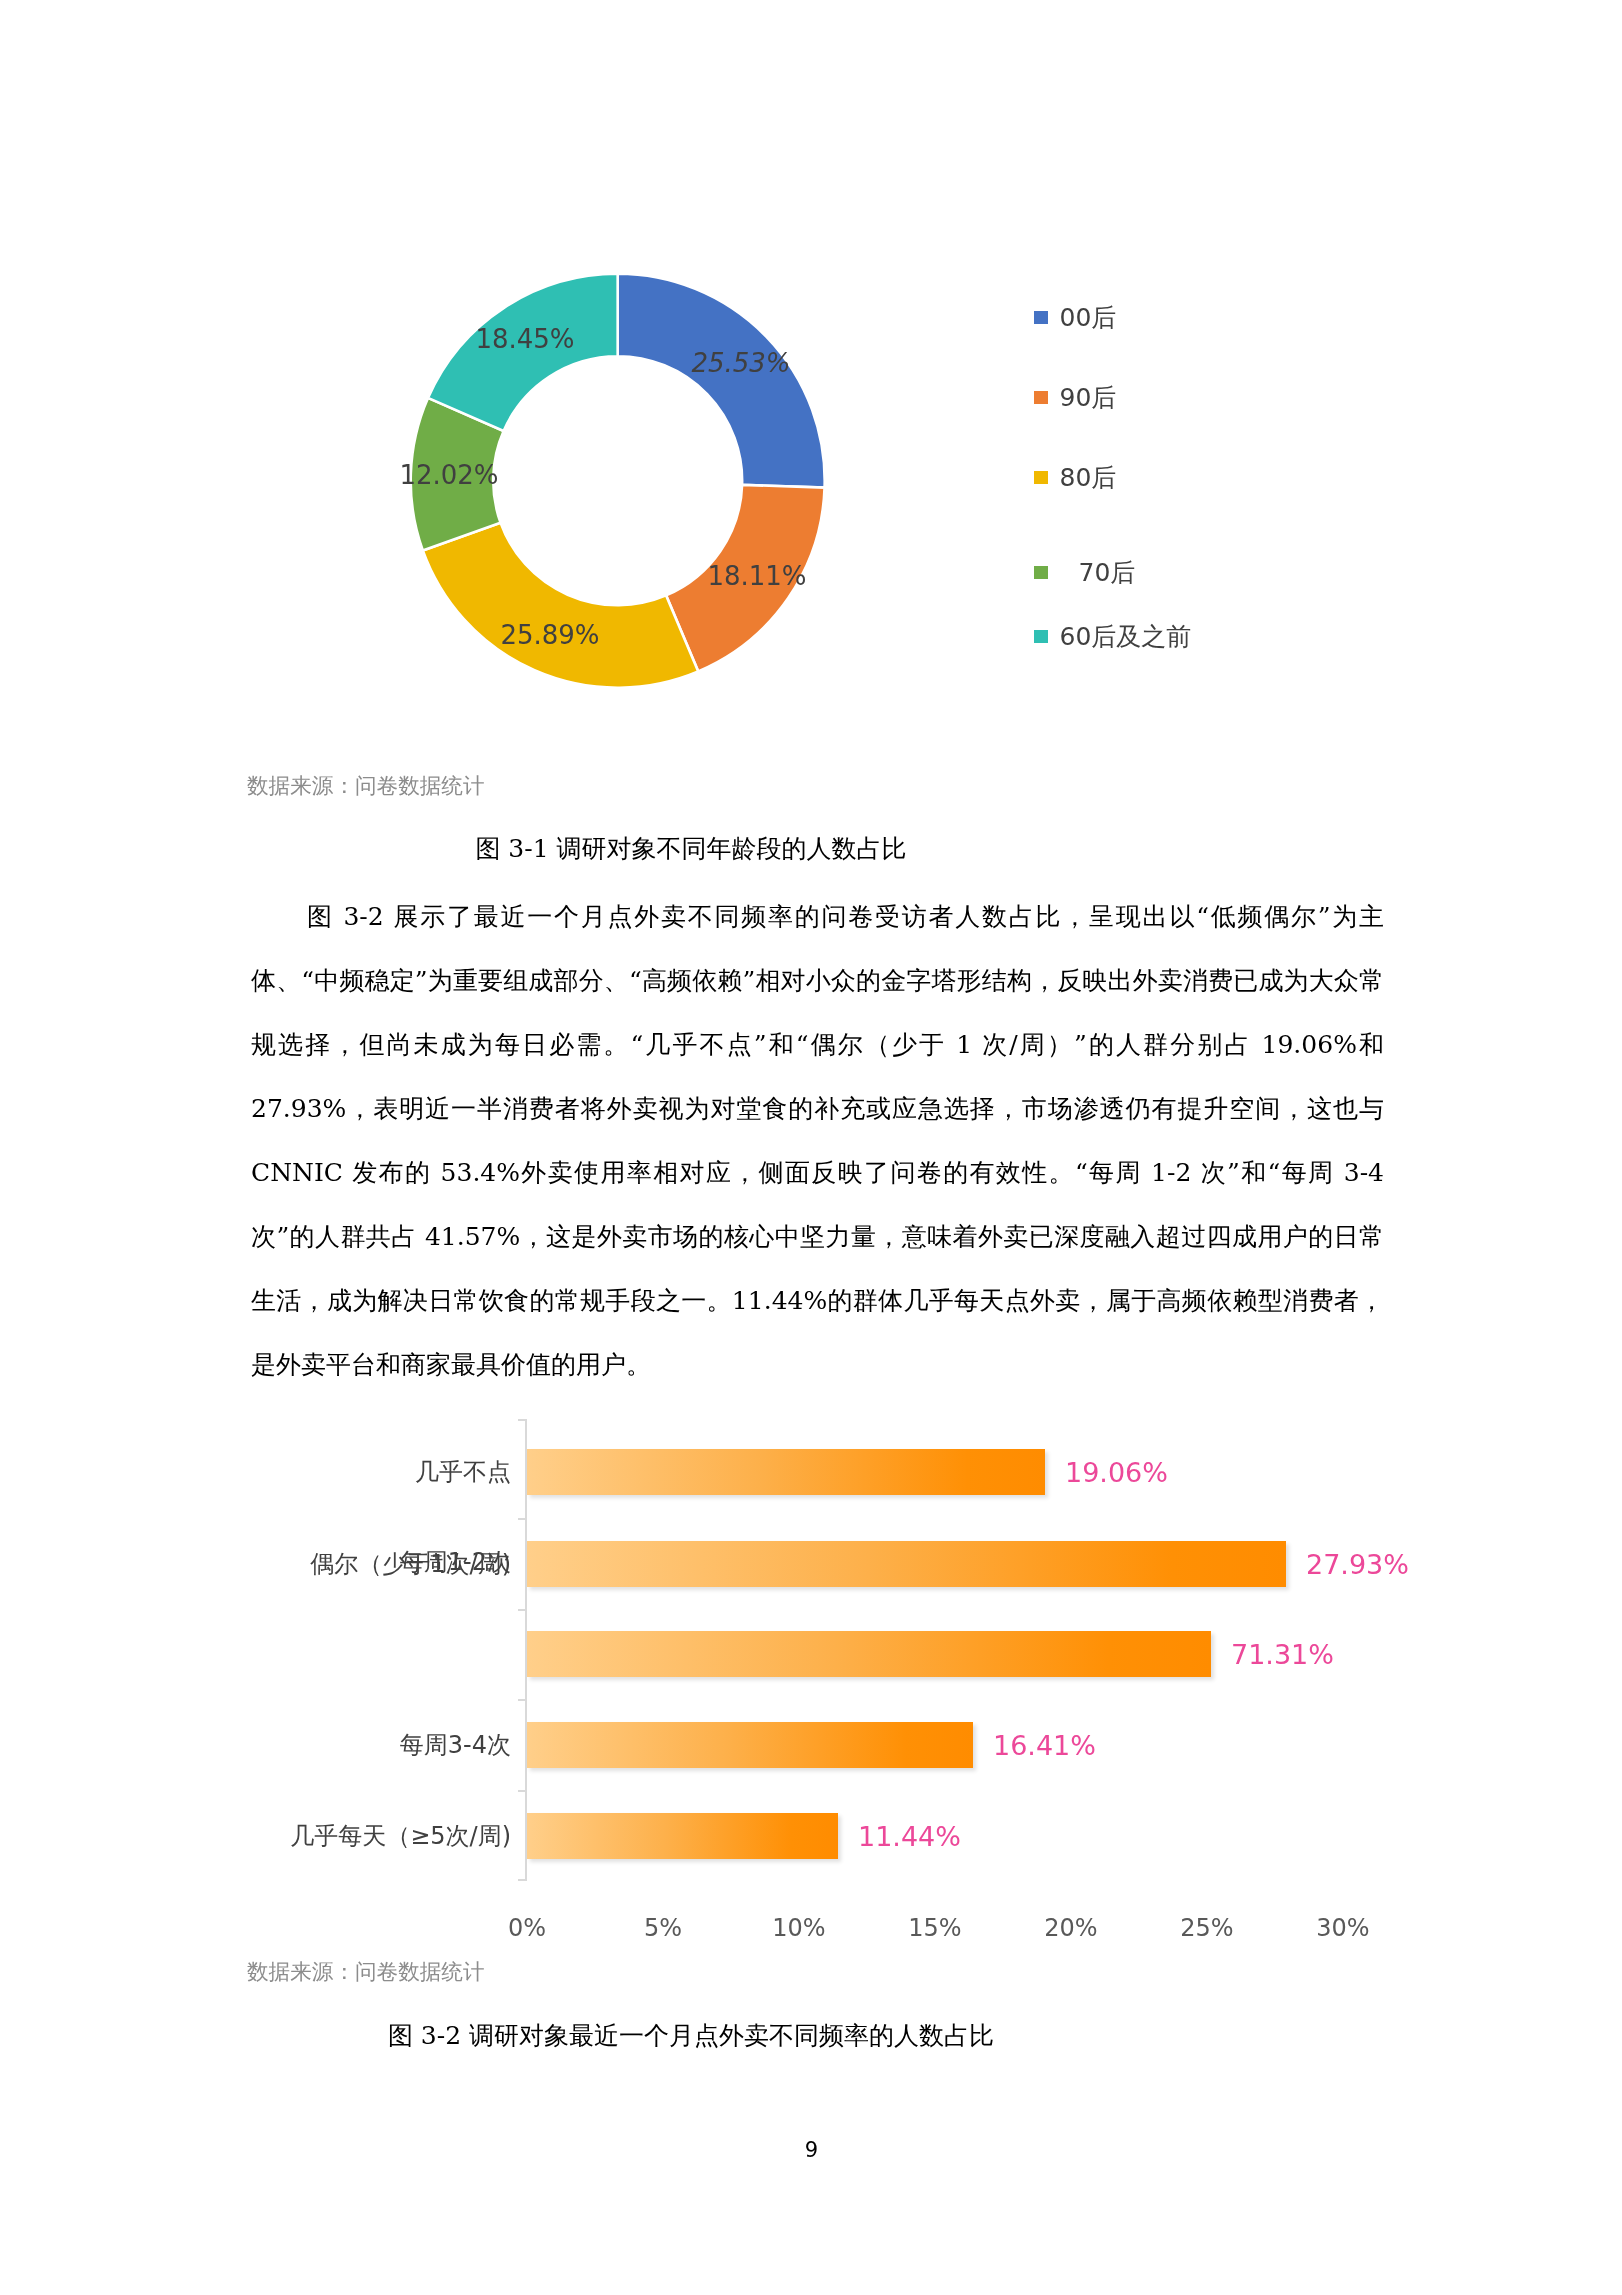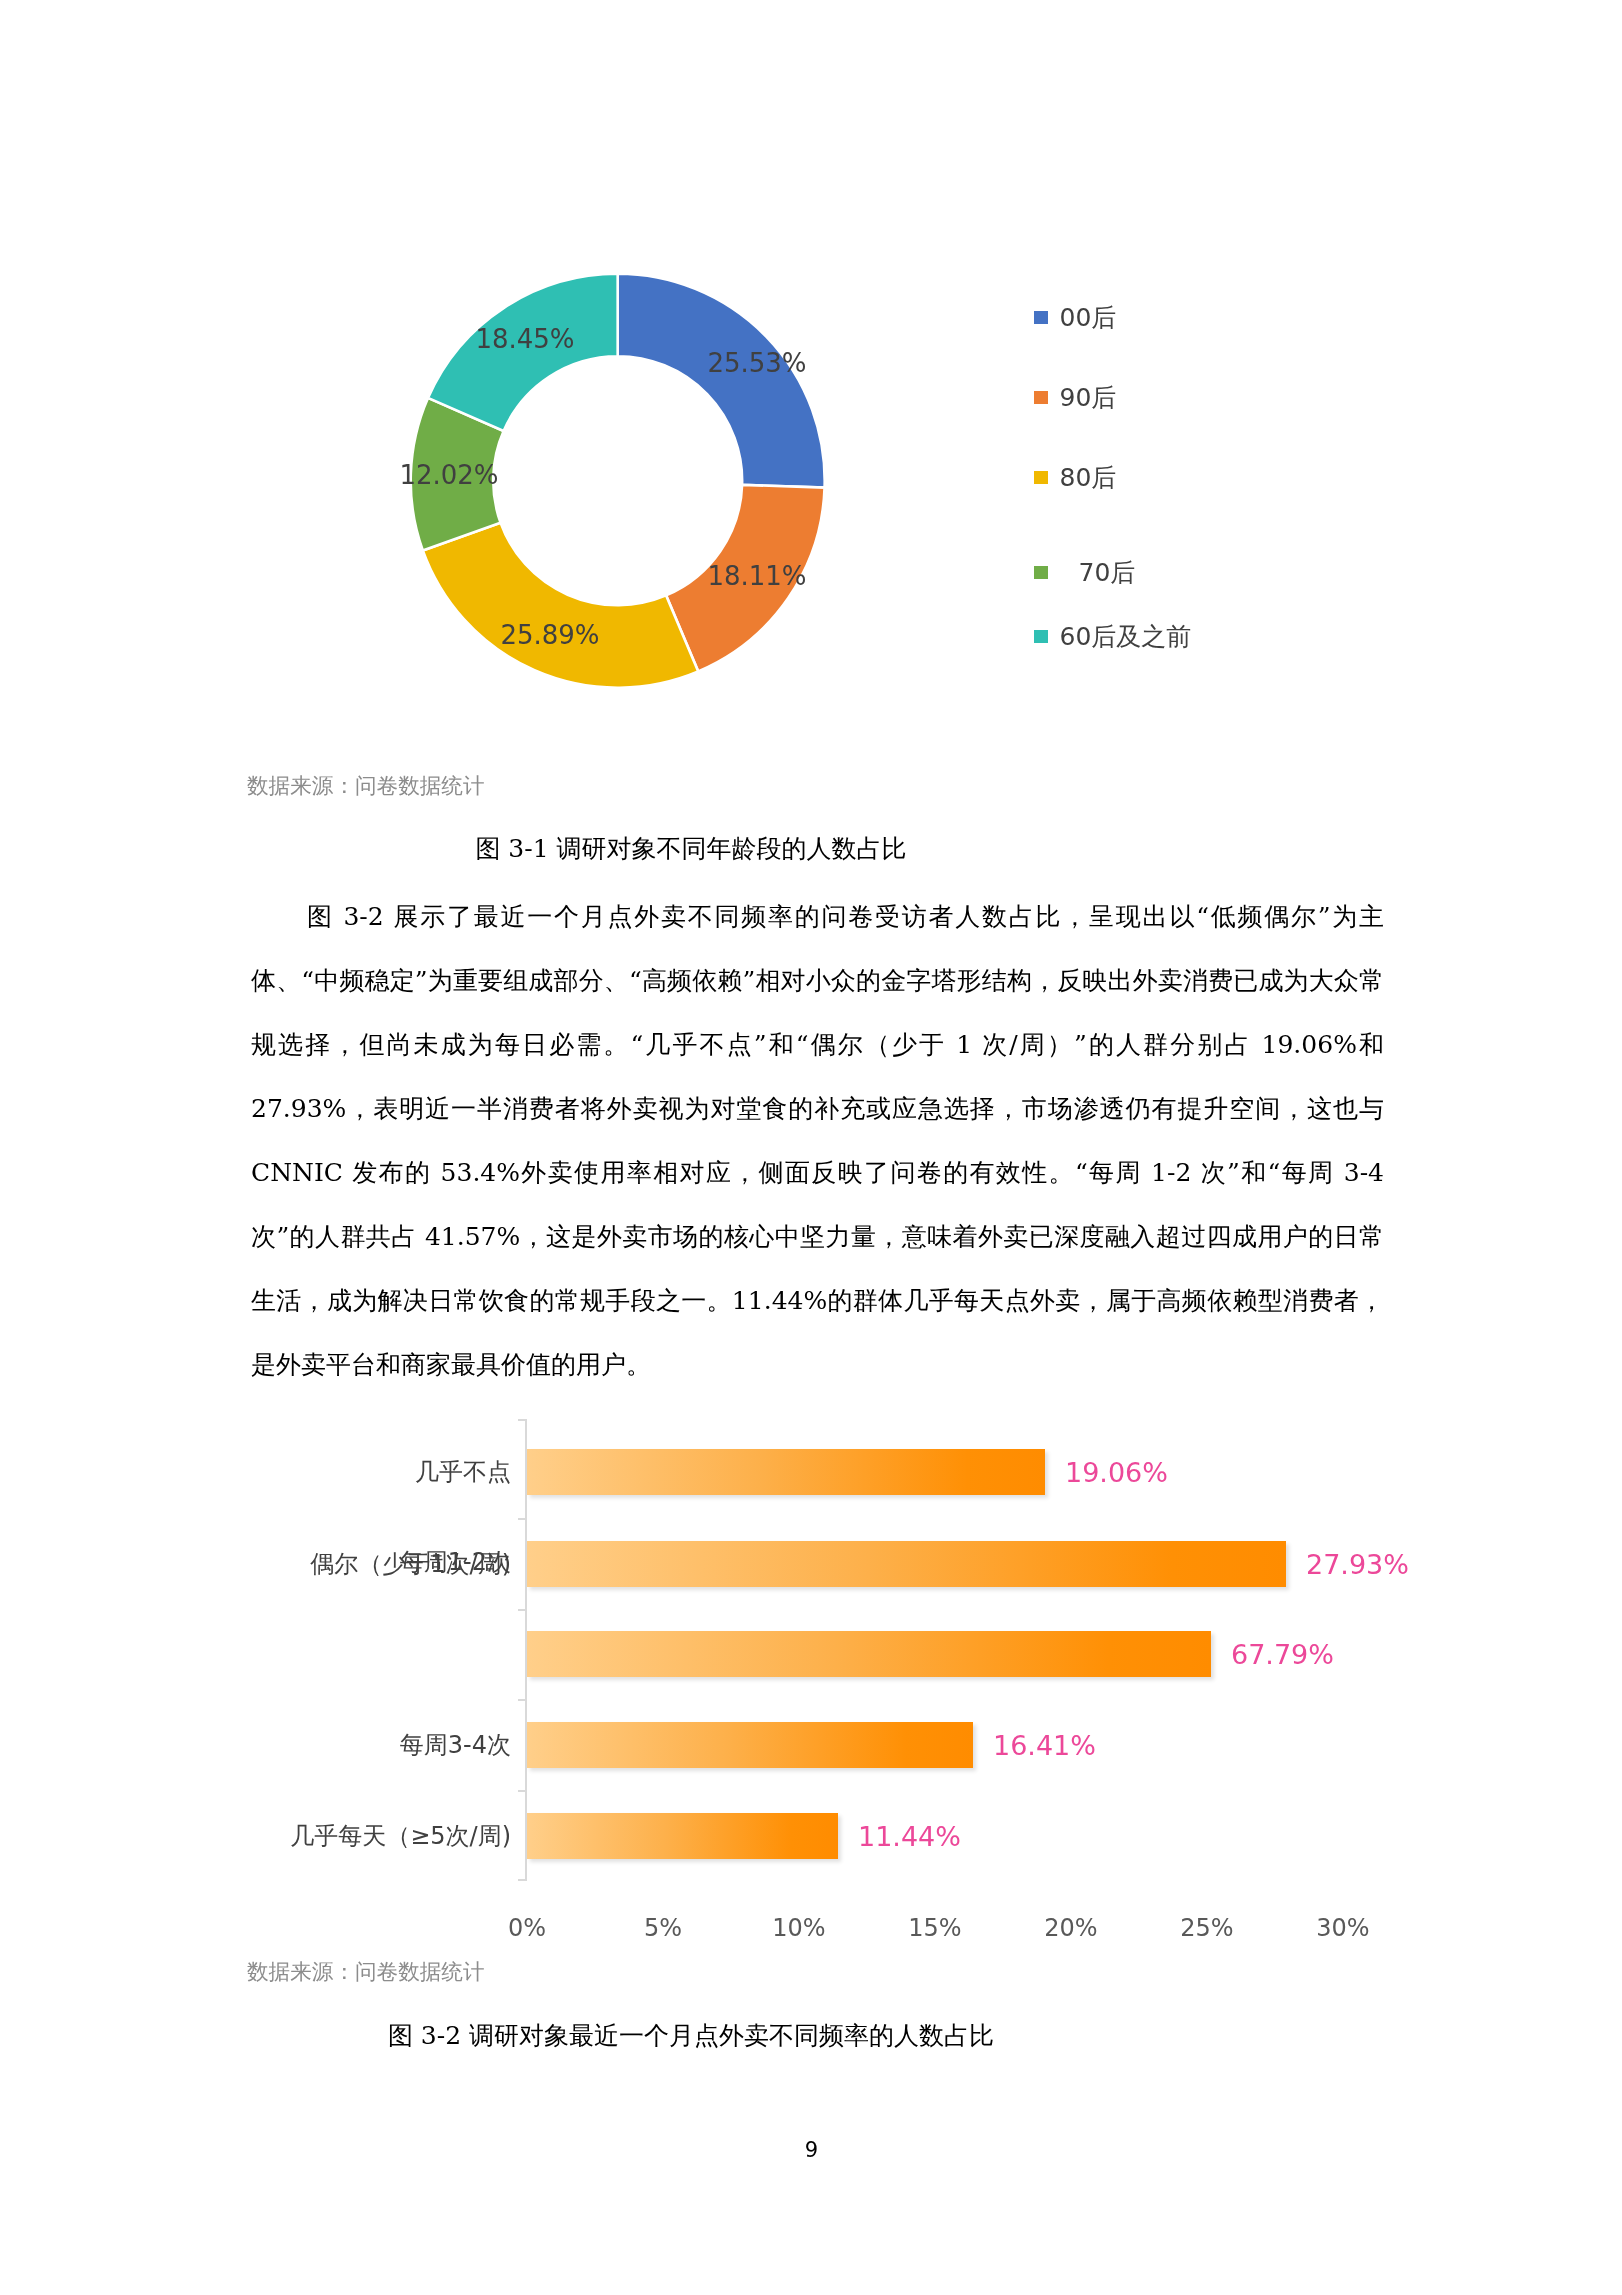--- a/index.html
+++ b/index.html
@@ -39,21 +39,21 @@
 <div id="donut-wrap" class="abs">
   <svg id="donut-svg" viewBox="0 0 690 690">
       <path d="M343,24 A316,316 0 0 1 658.824802288758,350.52113393446376 L532.894659604,346.3259982517345 A190,190 0 0 0 343,150 Z" fill="#4472c4" stroke="#fff" stroke-width="4"></path>
       <path d="M658.824802288758,350.52113393446376 A316,316 0 0 1 465.94284570867546,631.1031718979593 L416.92133128053274,515.0303881664945 A190,190 0 0 0 532.894659604,346.3259982517345 Z" fill="#ed7d31" stroke="#fff" stroke-width="4"></path>
       <path d="M465.94284570867546,631.1031718979593 A316,316 0 0 1 45.48043744824679,446.4805611321306 L164.11165542774333,404.0231221996988 A190,190 0 0 0 416.92133128053274,515.0303881664945 Z" fill="#f0b800" stroke="#fff" stroke-width="4"></path>
       <path d="M45.48043744824679,446.4805611321306 A316,316 0 0 1 53.38523467742027,213.5907926330243 L168.8645398376894,263.99446392491967 A190,190 0 0 0 164.11165542774333,404.0231221996988 Z" fill="#70ad47" stroke="#fff" stroke-width="4"></path>
       <path d="M53.38523467742027,213.5907926330243 A316,316 0 0 1 342.99999999999994,24 L342.99999999999994,150 A190,190 0 0 0 168.8645398376894,263.99446392491967 Z" fill="#2fbfb3" stroke="#fff" stroke-width="4"></path>
     </svg>
 </div>
 <div id="donut-labels" class="abs" style="left:393px;top:258px;width:452px;height:452px;">
-    <div class="donut-label" style="left: 364px; top: 105px;">25.53%</div>
+    <div class="donut-label" style="left: 348px; top: 105px; font-style: italic;">25.53%</div>
     <div class="donut-label" style="left: 364px; top: 318px;">18.11%</div>
     <div class="donut-label" style="left: 157px; top: 377px;">25.89%</div>
     <div class="donut-label" style="left: 56px; top: 217px;">12.02%</div>
     <div class="donut-label" style="left: 132px; top: 81px;">18.45%</div>
   </div>
 
 <div class="abs legend" id="legend">
     <div class="legend-item" style="top: 0px;">
       <span class="legend-swatch" style="background: rgb(68, 114, 196);"></span>
       <span>00后</span>
@@ -93,21 +93,21 @@
       <div class="tick abs" style="top: 1790px;"></div>
       <div class="tick abs" style="top: 1879px;"></div>
       <div class="bar" style="top: 1449px; width: 518px;"></div>
       <div class="bar-cat" style="top: 1472px;">几乎不点</div>
       <div class="bar-val" style="top: 1472px; left: 1065px;">19.06%</div>
       <div class="bar" style="top: 1541px; width: 759px;"></div>
       <div class="bar-cat" style="top: 1564px;">偶尔（少于1次/周)</div>
       <div class="bar-val" style="top: 1564px; left: 1306px;">27.93%</div>
       <div class="bar" style="top: 1631px; width: 684px;"></div>
       <div class="bar-cat" style="top: 1562px;">每周1-2次</div>
-      <div class="bar-val" style="top: 1654px; left: 1231px;">67.79%</div>
+      <div class="bar-val" style="top: 1654px; left: 1231px;">71.31%</div>
       <div class="bar" style="top: 1722px; width: 446px;"></div>
       <div class="bar-cat" style="top: 1745px;">每周3-4次</div>
       <div class="bar-val" style="top: 1745px; left: 993px;">16.41%</div>
       <div class="bar" style="top: 1813px; width: 311px;"></div>
       <div class="bar-cat" style="top: 1836px;">几乎每天（≥5次/周)</div>
       <div class="bar-val" style="top: 1836px; left: 858px;">11.44%</div>
       <div class="xtick" style="left: 527px;">0%</div>
       <div class="xtick" style="left: 663px;">5%</div>
       <div class="xtick" style="left: 799px;">10%</div>
       <div class="xtick" style="left: 935px;">15%</div>

